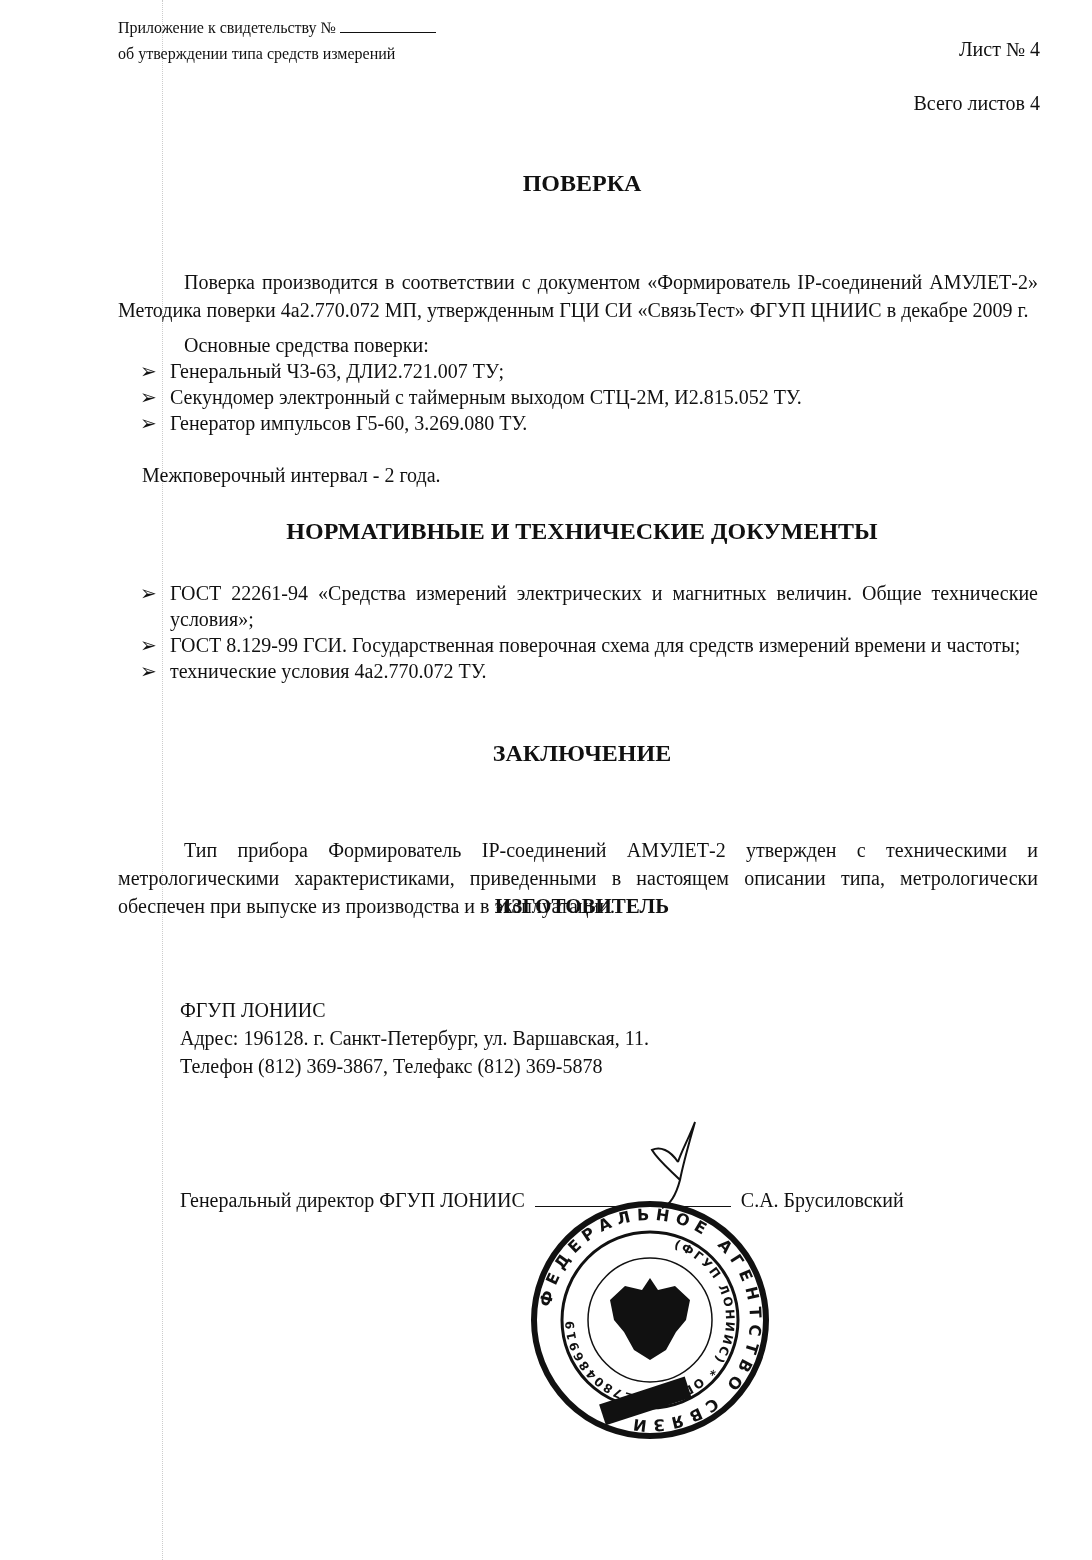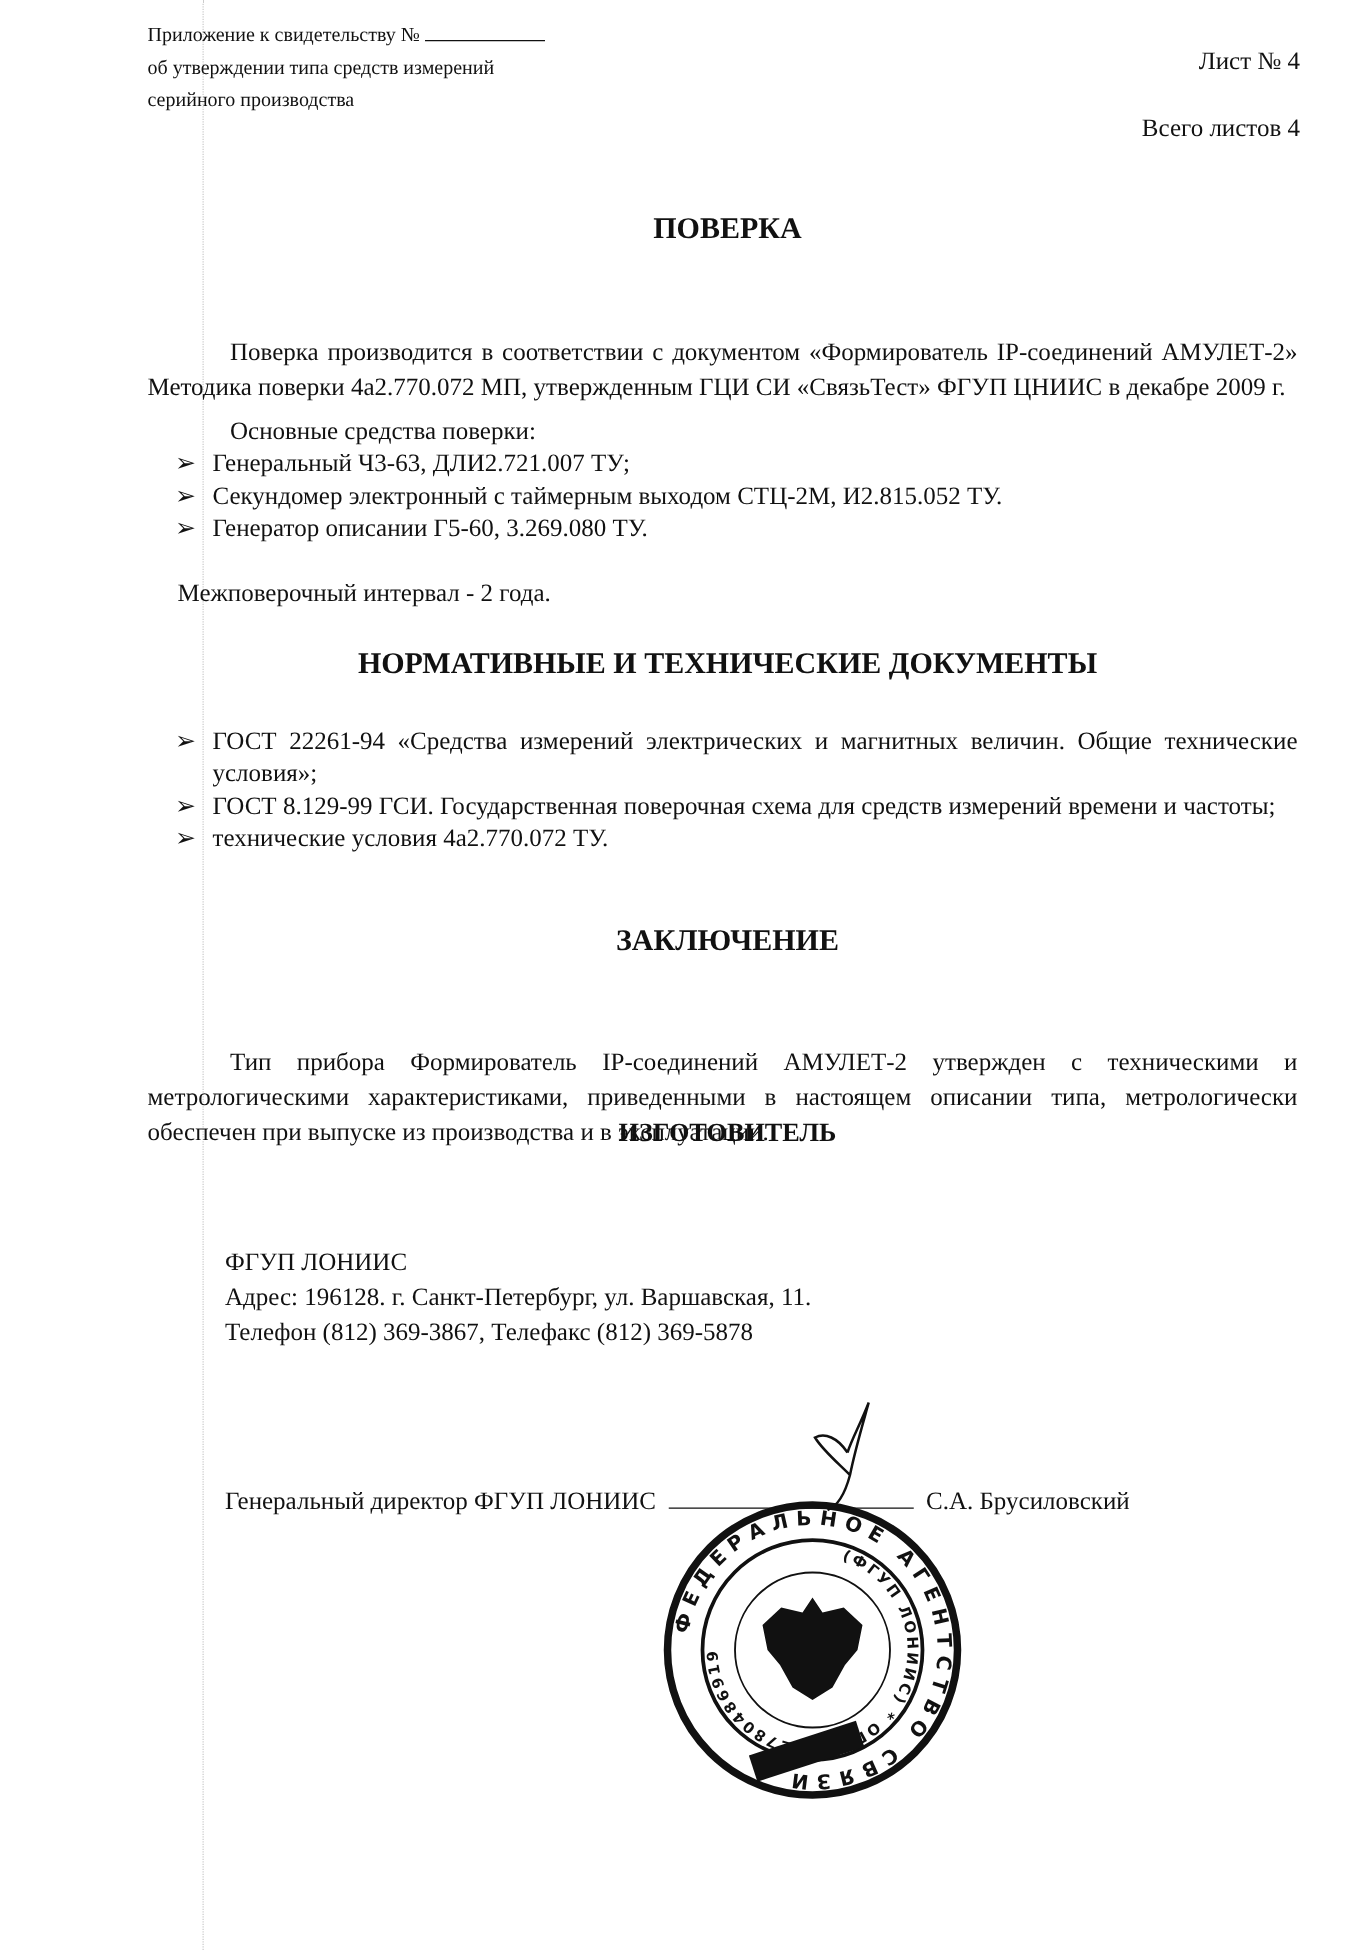--- a/index.html
+++ b/index.html
@@ -23,32 +23,31 @@
     .signature { left: 640px; top: 1120px; width: 70px; height: 90px; }
   </style>
 </head>
 <body>
 
 <div class="abs dotline"></div>
 
 <div class="abs hdr-left">
   <div><span>Приложение к свидетельству №</span> <span class="num-line"></span></div>
   <div>об утверждении типа средств измерений</div>
-  <div>серийного производства</div>
 </div>
 <div class="abs hdr-right" style="top:16px;">Лист № 4</div>
 <div class="abs hdr-right" style="top:70px;">Всего листов 4</div>
 
 <div class="abs title" style="top:170px;">ПОВЕРКА</div>
 <div class="abs para indent" style="top:228px;">Поверка производится в соответствии с документом «Формирователь IP-соединений АМУЛЕТ-2» Методика поверки 4а2.770.072 МП, утвержденным ГЦИ СИ «СвязьТест» ФГУП ЦНИИС в декабре 2009 г.</div>
 <div class="abs" style="left:184px; top:332px; line-height:26px;">Основные средства поверки:</div>
 <ul class="abs bullet-list" style="top:358px;">
   <li><span class="mark">➢</span><span>Генеральный Ч3-63,  ДЛИ2.721.007 ТУ;</span></li>
   <li><span class="mark">➢</span><span>Секундомер электронный с таймерным выходом СТЦ-2М, И2.815.052 ТУ.</span></li>
-  <li><span class="mark">➢</span><span>Генератор описании Г5-60,  3.269.080 ТУ.</span></li>
+  <li><span class="mark">➢</span><span>Генератор импульсов Г5-60,  3.269.080 ТУ.</span></li>
 </ul>
 <div class="abs" style="left:142px; top:464px;">Межповерочный интервал - 2 года.</div>
 
 <div class="abs title" style="top:518px;">НОРМАТИВНЫЕ И ТЕХНИЧЕСКИЕ ДОКУМЕНТЫ</div>
 <ul class="abs bullet-list" style="top:580px;">
   <li><span class="mark">➢</span><span>ГОСТ 22261-94 «Средства измерений электрических и магнитных величин. Общие технические условия»;</span></li>
   <li><span class="mark">➢</span><span>ГОСТ 8.129-99 ГСИ. Государственная поверочная схема для средств измерений времени и частоты;</span></li>
   <li><span class="mark">➢</span><span>технические условия 4а2.770.072 ТУ.</span></li>
 </ul>
 

